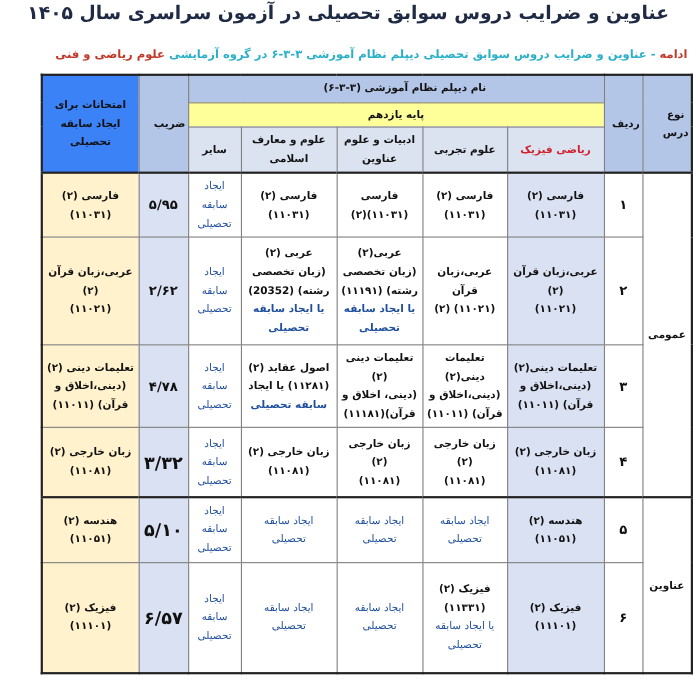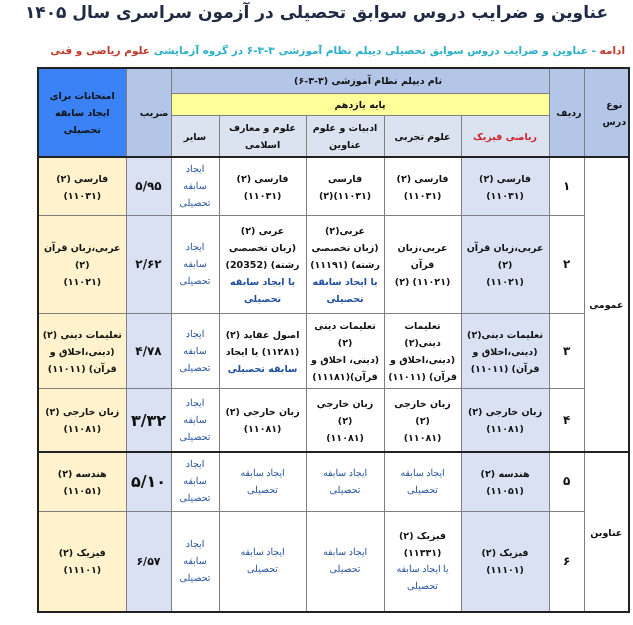--- a/index.html
+++ b/index.html
@@ -17,21 +17,21 @@
        font-size: 9.5px; line-height: 17px; color: #111; padding: 0 2px; }
   table { border: 2px solid #222; }
   .hdr-blue { background: #b4c6e7; padding-left: 18px; }
   .hdr-yellow { background: #ffff99; font-weight: bold; }
   .hdr-peach { background: #3b82f6; font-weight: bold; }
   .hdr-light { background: #dbe3f1; font-weight: bold; }
   .col-blue { background: #d9e1f2; }
   .col-tan { background: #fff2cc; font-weight: bold; }
   .bold { font-weight: bold; }
   .red-text { color: #d0202c; font-weight: bold; text-align: center; }
-  .blue-text { color: #1f4e9c; font-family: Liberation Serif, serif; }
+  .blue-text { color: #1f4e9c; }
   .blue-bold { color: #1f4e9c; font-weight: bold; }
   .thick-b { border-bottom: 2px solid #222; }
   .line { display: block; }
 </style>
 </head>
 <body>
 
 <div class="title">عناوین و ضرایب دروس سوابق تحصیلی در آزمون سراسری سال ۱۴۰۵</div>
 <div class="subtitle">
   <span class="red">ادامه</span><span class="cyan"> - عناوین و ضرایب دروس سوابق تحصیلی دیپلم نظام آموزشی ۳-۳-۶ در گروه آزمایشی </span><span class="red">علوم ریاضی و فنی</span>
@@ -265,20 +265,20 @@
     </td>
     <td class="blue-text">
       <span class="line">ایجاد سابقه</span>
           <span class="line">تحصیلی</span>
     </td>
     <td class="blue-text">
       <span class="line">ایجاد</span>
           <span class="line">سابقه</span>
           <span class="line">تحصیلی</span>
     </td>
-    <td class="col-blue bold" style="font-size:11px">۶/۵۷</td>
+    <td class="col-blue bold" style="font-size:16px">۶/۵۷</td>
     <td class="col-tan">
       <span class="line">فیزیک (۲)</span>
           <span class="line">(۱۱۱۰۱)</span>
     </td>
   </tr>
 </tbody>
   </table>
 
 </body></html>

